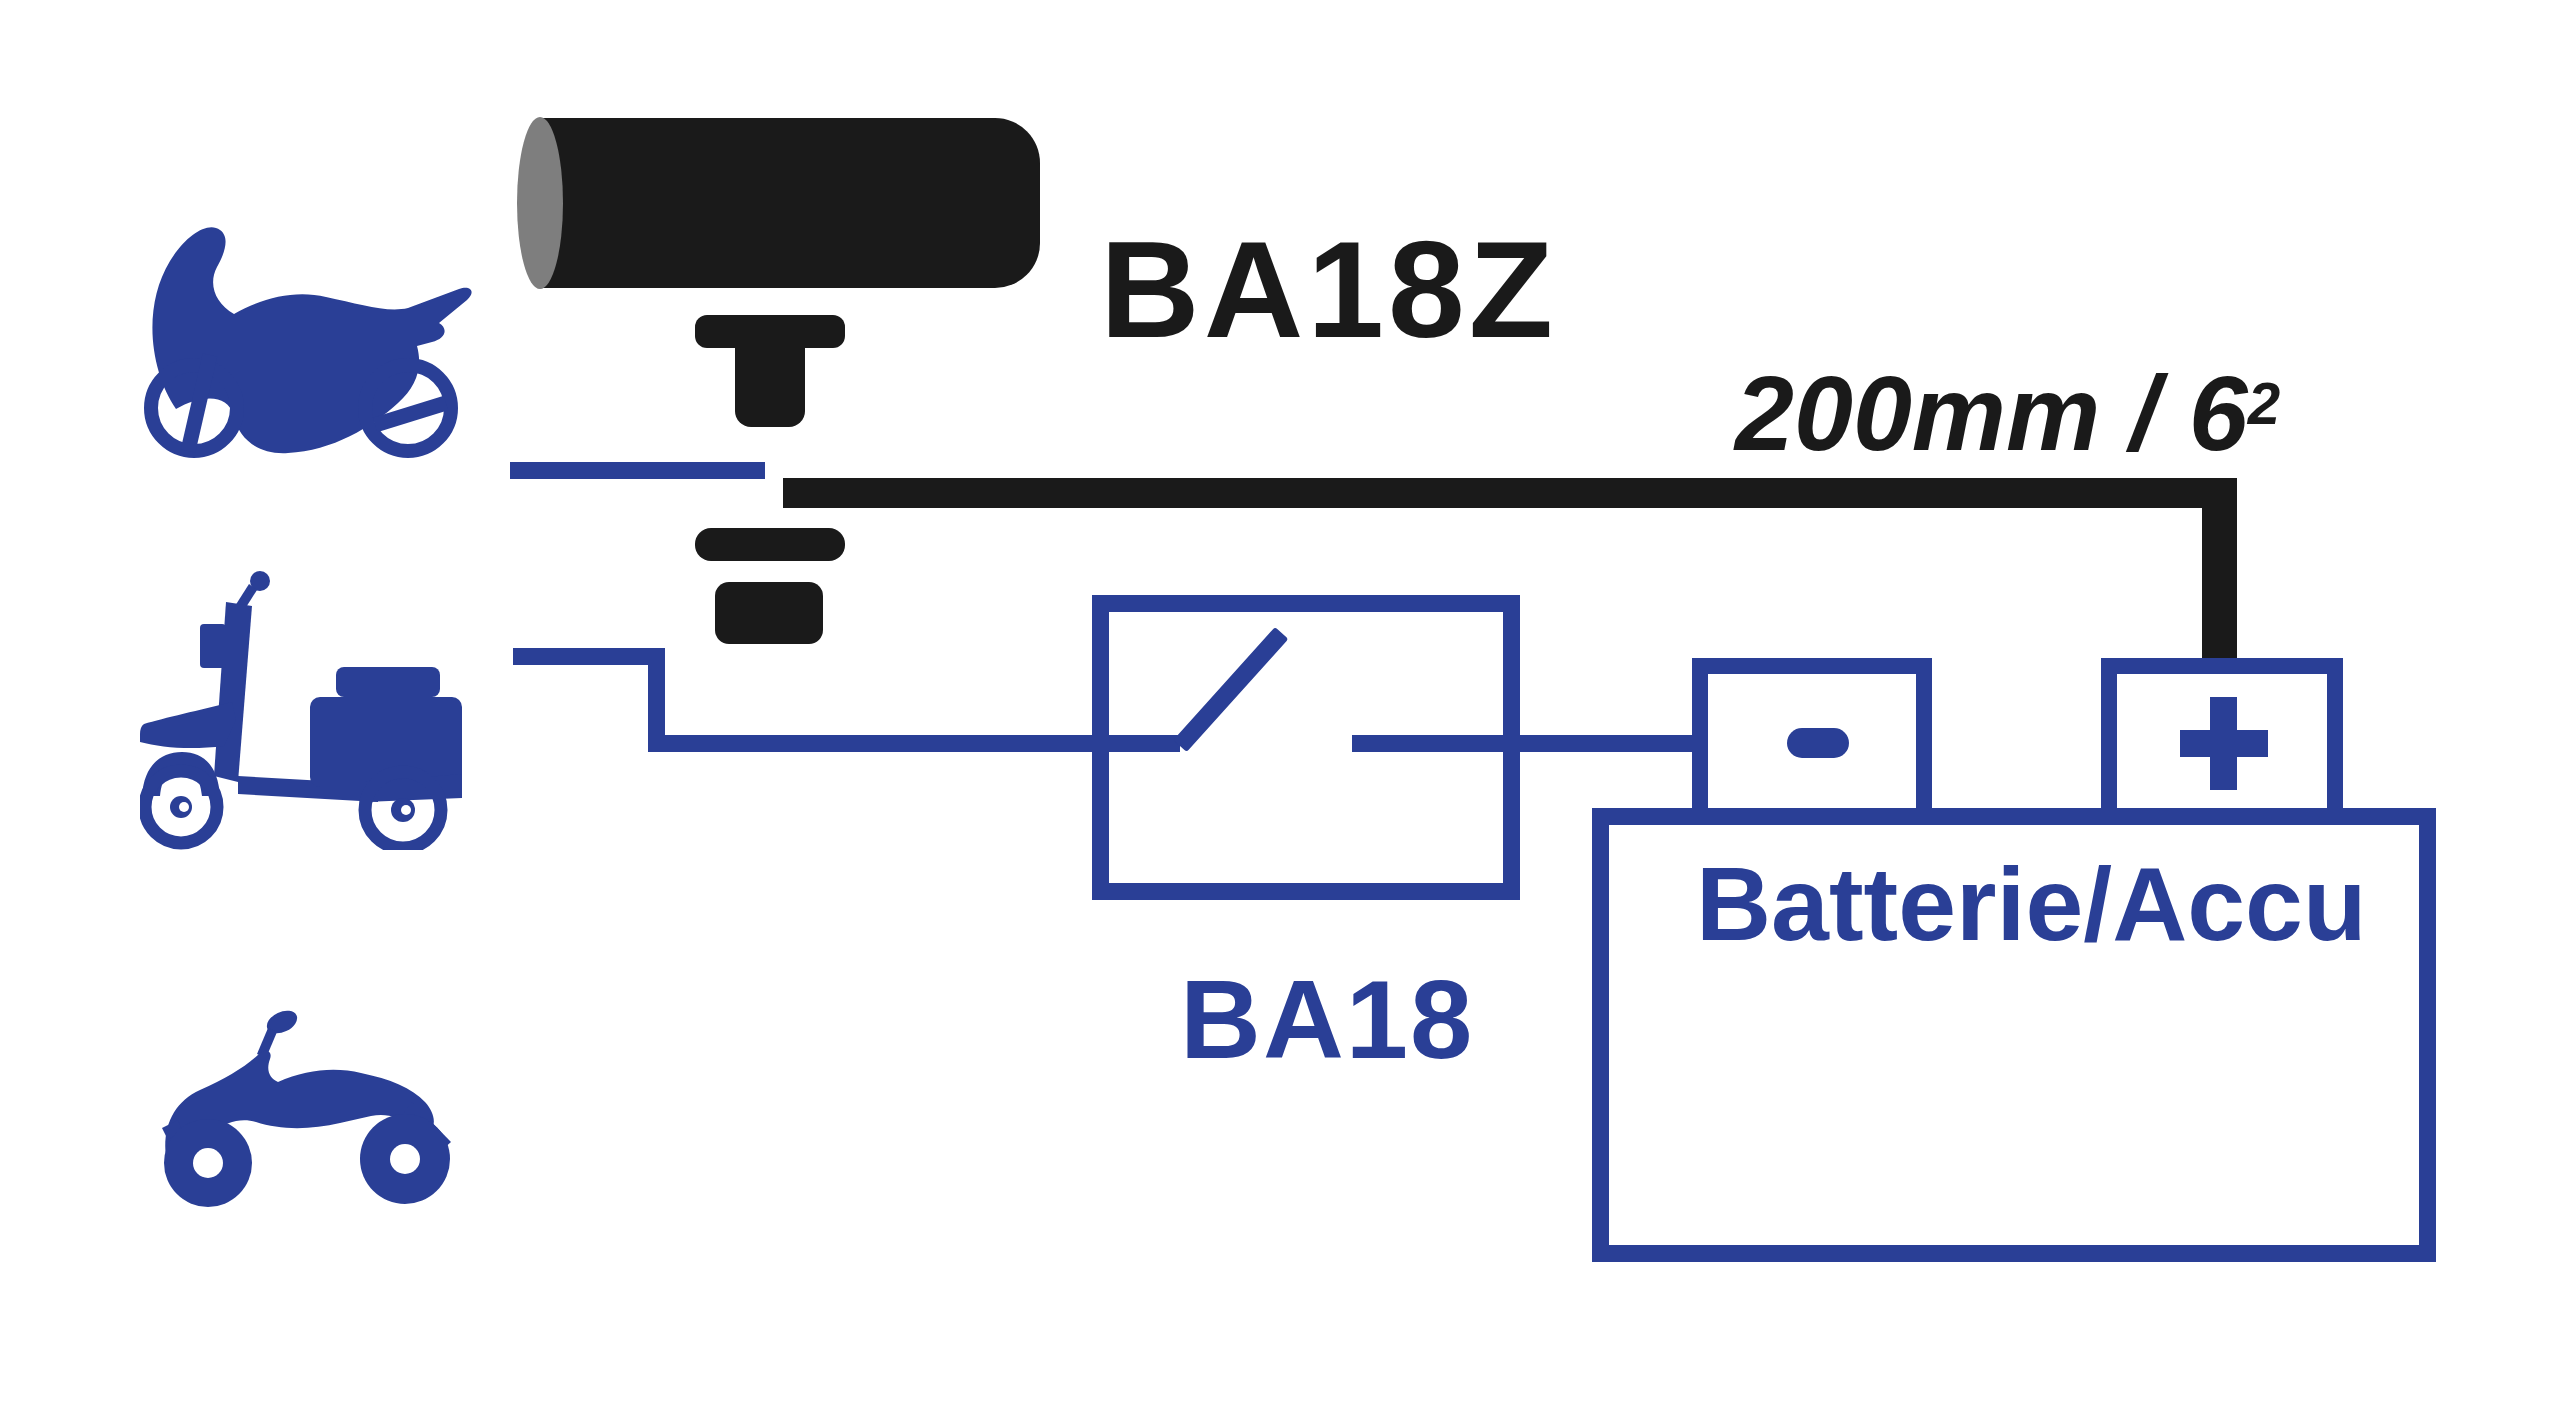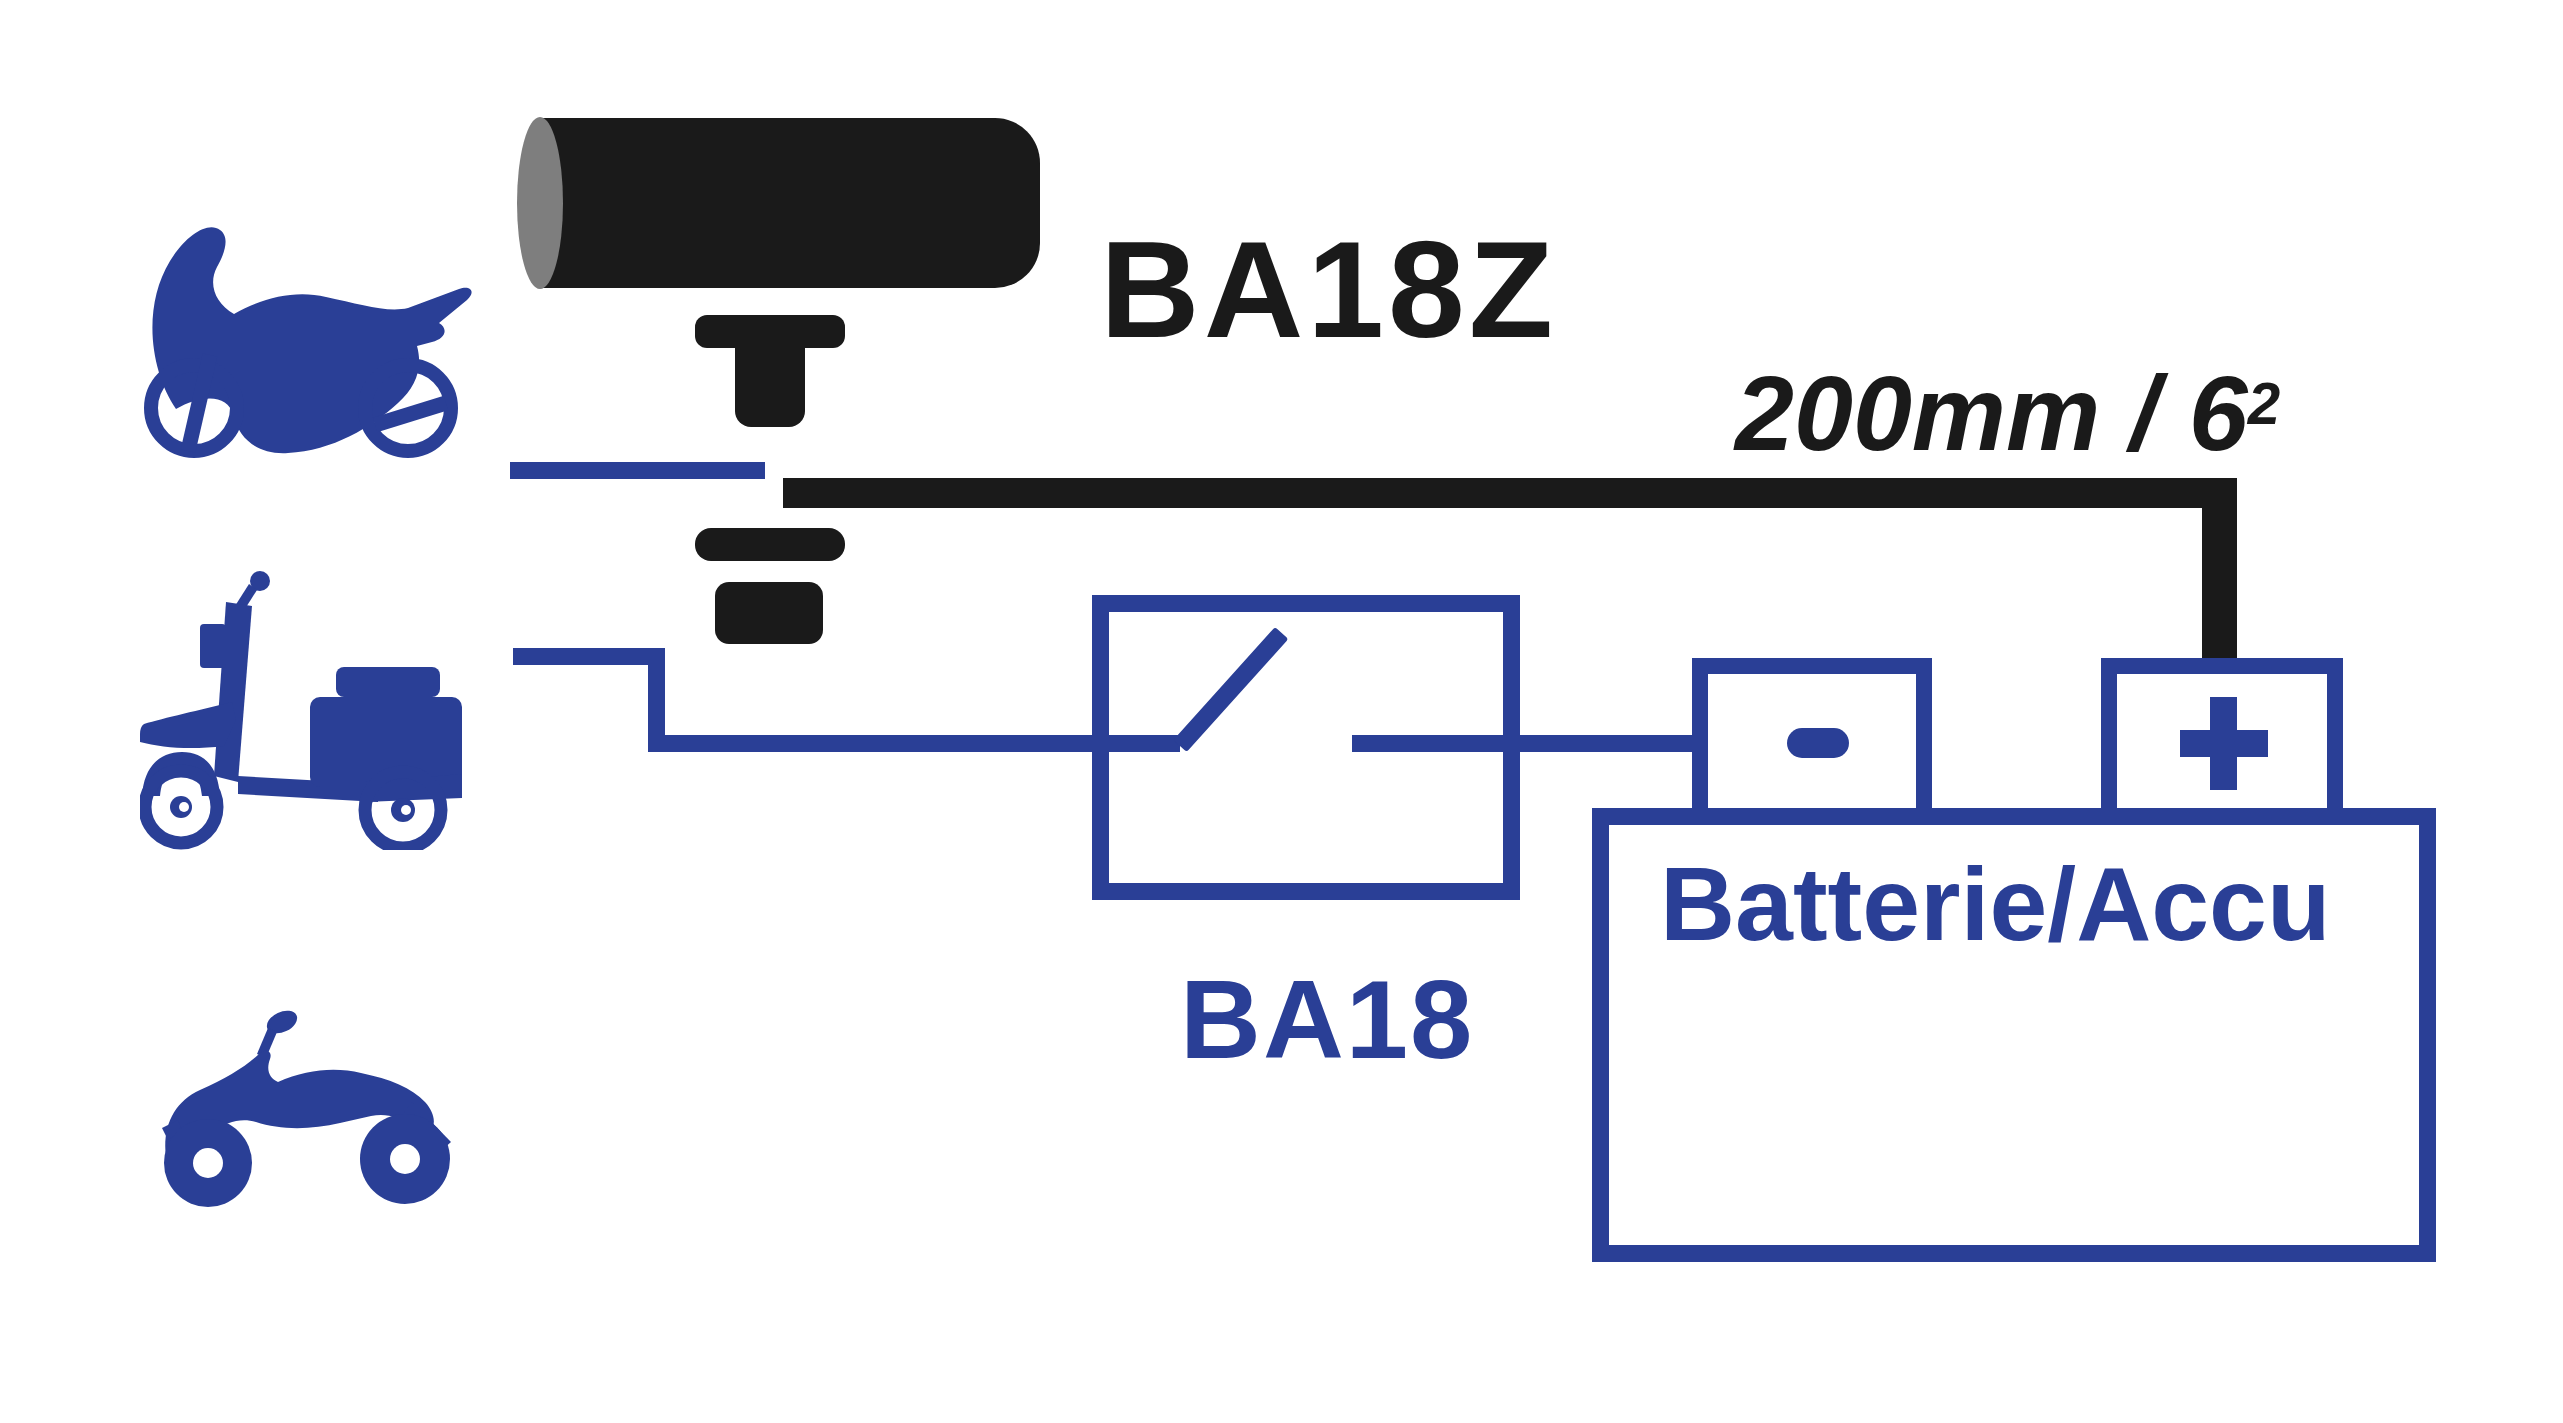--- a/index.html
+++ b/index.html
@@ -106,20 +106,20 @@
   <div class="lbl blue-t" style="left:1180px; top:964px; font-size:112px; letter-spacing:2px;">BA18</div>
 
   <div class="box" style="left:1692px; top:658px; width:240px; height:166px; border-width:16px;"></div>
   <div class="abs blue" style="left:1787px; top:728px; width:62px; height:30px; border-radius:15px;"></div>
 
   <div class="box" style="left:2101px; top:658px; width:242px; height:166px; border-width:16px;"></div>
   <div class="abs blue" style="left:2180px; top:730px; width:88px; height:27px;"></div>
   <div class="abs blue" style="left:2210px; top:697px; width:27px; height:93px;"></div>
 
   <div class="box" style="left:1592px; top:808px; width:844px; height:454px; background:var(--bg);"></div>
-  <div class="lbl blue-t" style="left:1660px; top:852px; font-size:104px;">Batterie/Accu</div>
+  <div class="lbl blue-t" style="left:1696px; top:852px; font-size:104px;">Batterie/Accu</div>
 
   <div class="lbl black" style="left:1100px; top:220px; font-size:138px; letter-spacing:4px;">BA18Z</div>
   <div class="lbl black" style="left:1735px; top:360px; font-size:106px;font-style:italic;">
     <span>200mm / 6</span><sup class="sq">2</sup>
   </div>
 
 </div>
 
 </body></html>

